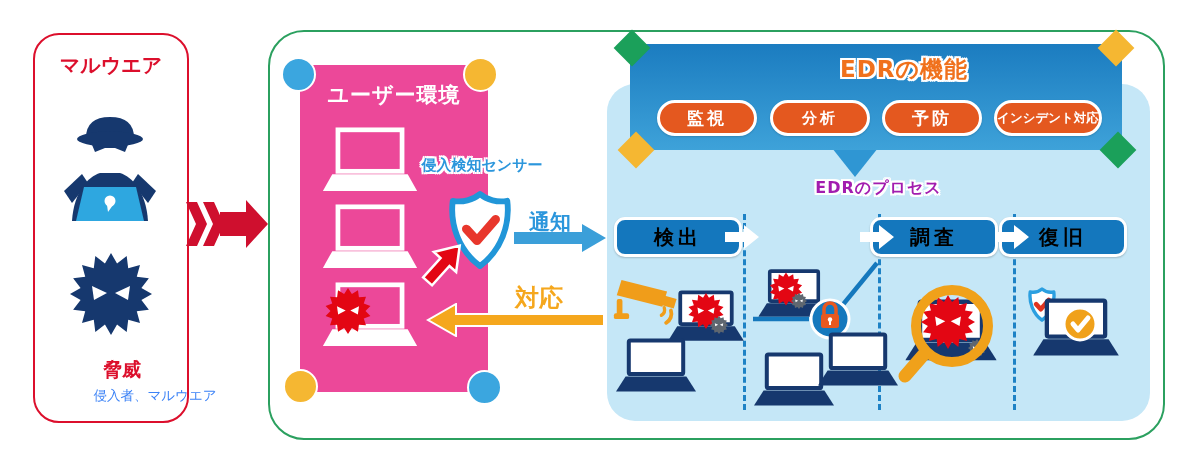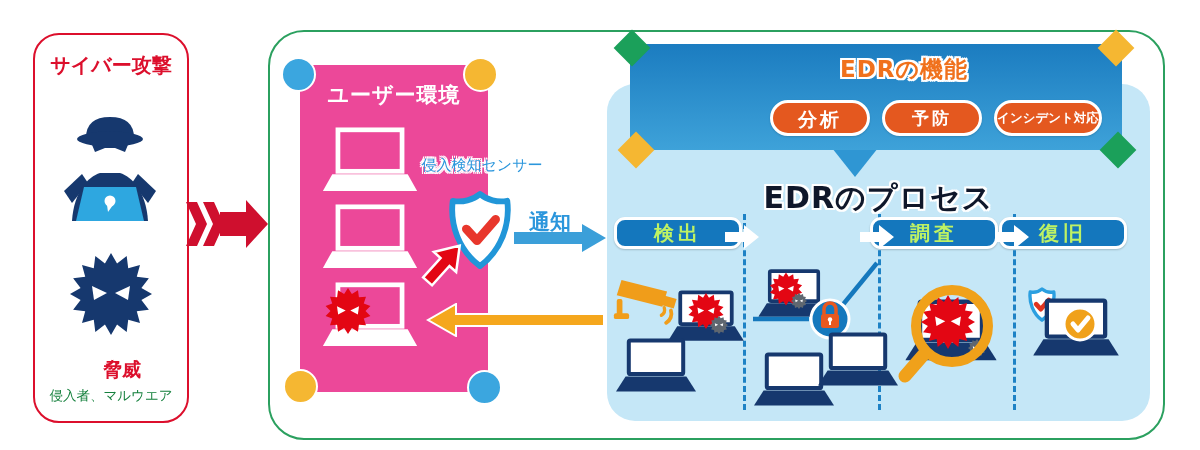--- a/index.html
+++ b/index.html
@@ -7,51 +7,51 @@
          font-family:"DejaVu Sans","Liberation Sans",sans-serif;}
   .abs{position:absolute;}
   .ctr{text-align:center;}
   .ow{text-shadow:-2px -2px 0 #fff,2px -2px 0 #fff,-2px 2px 0 #fff,2px 2px 0 #fff,
        0 -2px 0 #fff,0 2px 0 #fff,-2px 0 0 #fff,2px 0 0 #fff;}
   
   .threat-panel{left:33px;top:33px;width:152px;height:386px;border:2.5px solid #dc0f2c;
                 border-radius:26px;background:#fff;}
   .threat-title{left:0;top:17px;width:100%;font-size:20px;font-weight:bold;color:#dc0f2c;}
   .threat-label{left:11px;top:322px;width:100%;font-size:19px;font-weight:bold;color:#dc0f2c;}
-  .threat-desc{left:0;top:352px;width:100%;font-size:13.5px;color:#15803d;}
+  .threat-desc{left:0;top:352px;width:100%;font-size:13.5px;color:#3b82f6;padding-left:44px;}
   
   .main-panel{left:268px;top:30px;width:893px;height:406px;border:2px solid #2ba05f;
               border-radius:36px;background:#fff;}
   .green-box{left:30px;top:33px;width:188px;height:327px;background:#ec4899;}
   .green-title{left:0;top:16px;width:100%;font-size:21px;font-weight:bold;color:#fff;letter-spacing:1px;}
   .corner-dot{width:35px;height:35px;border-radius:50%;border:2.5px solid #fff;box-sizing:border-box;}
   .dot-blue{background:#3ba6df;} .dot-yellow{background:#f5b732;}
-  .sensor-label{left:132px;top:124px;width:160px;font-size:15px;font-weight:normal;color:#2b96dc;}
+  .sensor-label{left:132px;top:124px;width:160px;font-size:15px;font-weight:bold;color:#2b96dc;}
   .notify-label{left:240px;top:176px;width:80px;font-size:21px;font-weight:bold;color:#2b96dc;}
   .respond-label{left:219px;top:250px;width:100px;font-size:24px;font-weight:bold;color:#f5a71d;}
   
   .edr-panel{left:337px;top:52px;width:543px;height:337px;background:#c5e7f7;border-radius:28px;}
   .edr-banner{left:360px;top:12px;width:492px;height:106px;border-radius:14px;
               background:linear-gradient(180deg,#1b7cc0 0%,#3ea2d9 100%);}
   .banner-tail{left:562px;top:116px;width:0;height:0;border-left:23px solid transparent;
                border-right:23px solid transparent;border-top:29px solid #2f96d3;}
   .banner-title{left:0;top:10px;width:100%;font-size:23px;font-weight:bold;color:#f0711c;letter-spacing:1px;padding-left:28px;}
   .fn-btn{top:56px;height:36px;background:#e4581f;border:3px solid #fff;border-radius:18px;
           box-sizing:border-box;color:#fff;font-weight:bold;display:flex;align-items:center;
           justify-content:center;box-shadow:0 1px 2px rgba(0,0,0,.15);}
   .fn-1{left:27px;width:100px;font-size:17px;letter-spacing:3px;}
-  .fn-2{left:140px;width:100px;font-size:19px;letter-spacing:3px;align-items:flex-end;}
+  .fn-2{left:140px;width:100px;font-size:15px;letter-spacing:3px;}
   .fn-3{left:252px;width:100px;font-size:17px;letter-spacing:3px;}
   .fn-4{left:364px;width:108px;font-size:12.5px;}
   .diamond{width:26px;height:26px;transform:rotate(45deg);}
   .dia-green{background:#1ba05a;} .dia-yellow{background:#f5b732;}
-  .process-title{left:0;top:94px;width:100%;font-size:30px;font-weight:bold;color:#0f172a;letter-spacing:1px;}
+  .process-title{left:0;top:94px;width:100%;font-size:16px;font-weight:bold;color:#a21caf;letter-spacing:1px;}
   .dash-line{top:130px;height:196px;width:0;border-left:3px dashed #1e82c5;}
-  .step{top:133px;height:32px;background:#1477bd;border:3px solid #fff;border-radius:11px;
-        box-sizing:border-box;color:#bef264;font-size:20px;font-weight:bold;letter-spacing:4px;
+  .step{top:133px;height:40px;background:#1477bd;border:3px solid #fff;border-radius:11px;
+        box-sizing:border-box;color:#000000;font-size:20px;font-weight:bold;letter-spacing:4px;
         display:flex;align-items:center;justify-content:center;box-shadow:0 1px 2px rgba(0,0,0,.2);}
 </style>
 </head>
 <body>
 
 <svg width="0" height="0" style="position:absolute">
   <defs>
     <symbol id="sym-laptop-solid" viewBox="0 0 100 70">
       <rect x="16" y="3" width="68" height="42" rx="2" fill="#fff" stroke="#16386e" stroke-width="5"></rect>
       <path d="M12,48 L88,48 L100,67 L0,67 Z" fill="#16386e"></path>
@@ -59,21 +59,21 @@
     <symbol id="sym-laptop-outline" viewBox="0 0 100 70">
       <rect x="16" y="3" width="68" height="44" fill="none" stroke="#fff" stroke-width="5"></rect>
       <path d="M10,50 L90,50 L100,68 L0,68 Z" fill="#fff"></path>
     </symbol>
   </defs>
 </svg>
 
 <div id="stage">
 
   <div class="abs threat-panel">
-    <div class="abs ctr threat-title">サイバー攻撃</div>
+    <div class="abs ctr threat-title">マルウエア</div>
     <svg class="abs" style="left:23px;top:76px" width="104" height="112" viewBox="0 0 104 112">
       <polygon points="24,63 6,80 14,92 30,72" fill="#16386e"></polygon>
       <polygon points="80,63 98,80 90,92 74,72" fill="#16386e"></polygon>
       <path d="M14,110 C16,80 30,66 42,62 L62,62 C74,66 88,80 90,110 Z" fill="#16386e"></path>
       <path d="M34,28 Q34,54 52,56 Q70,54 70,28 Z" fill="#fff"></path>
       <polygon points="32,29 72,29 67,41 57,37 47,37 37,41" fill="#16386e"></polygon>
       <path d="M28,27 Q28,6 52,6 Q76,6 76,27 Z" fill="#16386e"></path>
       <ellipse cx="52" cy="28" rx="33" ry="7.5" fill="#16386e"></ellipse>
       <polygon points="26,76 78,76 86,110 18,110" fill="#2ea7e0"></polygon>
       <circle cx="52" cy="90" r="5.5" fill="#fff"></circle>
@@ -139,20 +139,21 @@
       <g transform="rotate(-48 30 30)">
         <polygon points="4,24 30,24 30,15 52,30 30,45 30,36 4,36" fill="#e30613" stroke="#fff" stroke-width="2.5"></polygon>
       </g>
     </svg>
 
     <div class="abs ctr ow notify-label">通知</div>
     <svg class="abs" style="left:244px;top:191px" width="94" height="30" viewBox="0 0 94 30">
       <polygon points="0,9 68,9 68,1 92,15 68,29 68,21 0,21" fill="#3b9fd9"></polygon>
     </svg>
 
+    <div class="abs ctr ow respond-label">対応</div>
     <svg class="abs" style="left:156px;top:271px" width="180" height="34" viewBox="0 0 180 34">
       <polygon points="178,11 30,11 30,1 2,17 30,33 30,23 178,23" fill="#f5a71d" stroke="#fff" stroke-width="2"></polygon>
     </svg>
 
     <div class="abs edr-panel">
       <div class="abs ctr ow process-title">EDRのプロセス</div>
 
       <div class="abs dash-line" style="left:136px"></div>
       <div class="abs dash-line" style="left:271px"></div>
       <div class="abs dash-line" style="left:406px"></div>
@@ -280,20 +281,23 @@
         </svg>
       <svg class="abs" style="left:454px;top:221px" width="38" height="38" viewBox="0 0 38 38">
         <circle cx="19" cy="19" r="16" fill="#f0a11a" stroke="#fff" stroke-width="3"></circle>
         <path d="M12,19 L17,25 L27,13" fill="none" stroke="#fff" stroke-width="5" stroke-linecap="round" stroke-linejoin="round"></path>
       </svg>
     </div>
 
     <div class="abs banner-tail"></div>
     <div class="abs edr-banner">
       <div class="abs ctr ow banner-title">EDRの機能</div>
+      <div class="abs fn-btn fn-1">
+          <span>監視</span>
+        </div>
       <div class="abs fn-btn fn-2">
           <span>分析</span>
         </div>
       <div class="abs fn-btn fn-3">
           <span>予防</span>
         </div>
       <div class="abs fn-btn fn-4">
           <span>インシデント対応</span>
         </div>
     </div>

